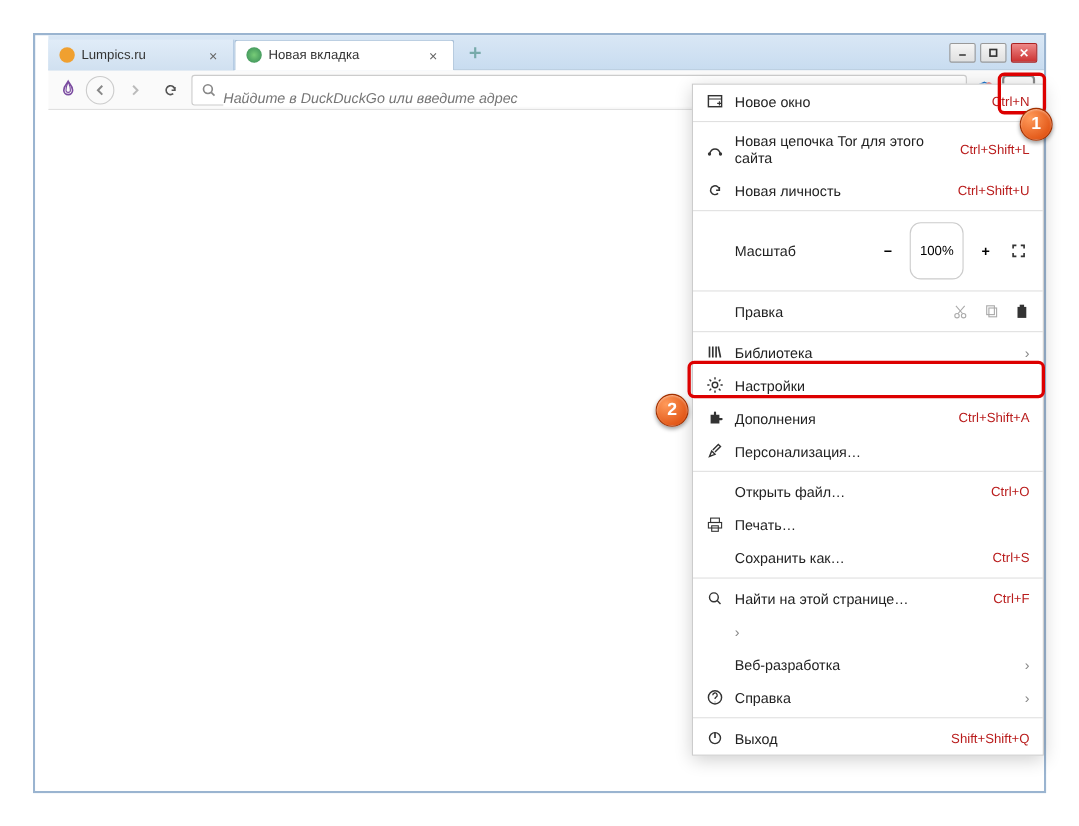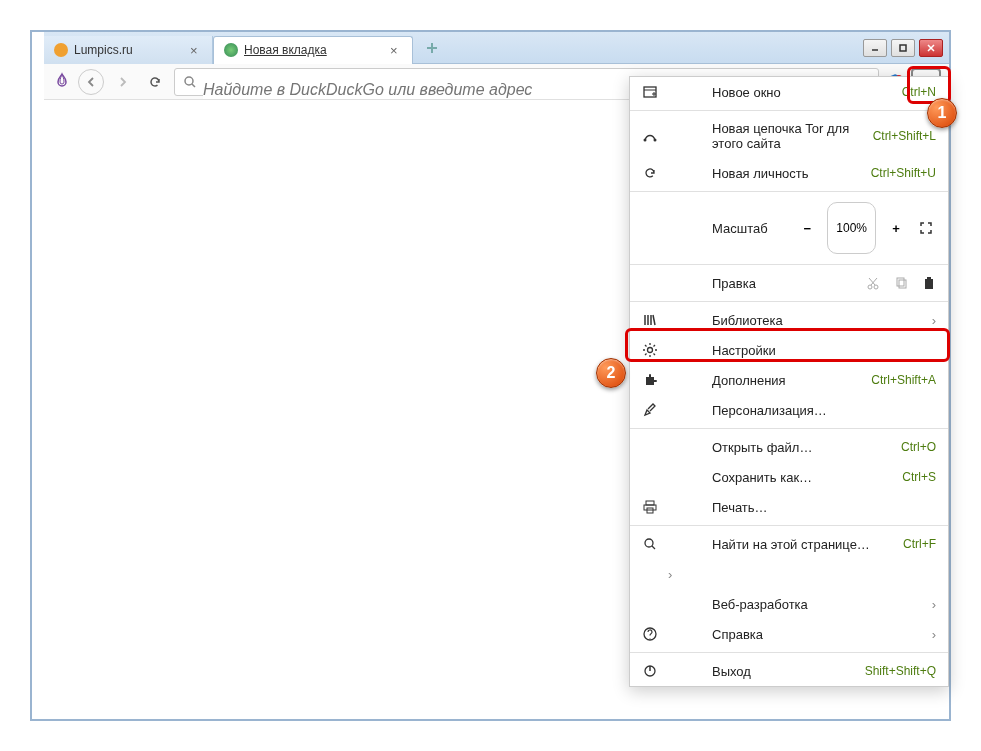--- a/index.html
+++ b/index.html
@@ -7,45 +7,45 @@
 
 .window-frame { position: absolute; inset: 30px 30px 30px 30px; border: 2px solid #9ab4d0; background: #fff; padding-left: 12px; }
 
 .titlebar { height: 32px; background: linear-gradient(#d9e7f5, #c8dcf0); display: flex; align-items: center; border-bottom: 1px solid #a8c0d8; }
 .tab { height: 28px; display: flex; align-items: center; padding: 0 10px; gap: 6px; font-size: 12px; color: #333; border-right: 1px solid #b0c8e0; margin-top: 4px; }
 .tab.active { background: #fff; border-top-left-radius: 3px; border-top-right-radius: 3px; border: 1px solid #a8c0d8; border-bottom: none; }
 .tab.inactive { background: linear-gradient(#e0ecf8, #d0e0f0); }
 .tab .favicon { width: 14px; height: 14px; border-radius: 50%; flex-shrink: 0; }
 .tab .close { width: 12px; height: 12px; margin-left: auto; color: #666; cursor: pointer; font-size: 13px; line-height: 1; }
 .tab-title-text { width: 110px; overflow: hidden; text-overflow: ellipsis; white-space: nowrap; display:inline-block; }
-.tab.active .tab-title-text { width: 140px; text-decoration: underline;}
+.tab.active .tab-title-text { width: 140px;}
 .tab.inactive .tab-title-text { width: 110px;}
 .newtab-btn { width: 26px; height: 24px; margin-left: 6px; display: flex; align-items: center; justify-content: center; color: #3a6; font-size: 16px; cursor: pointer; }
 .winctrl { margin-left: auto; display: flex; gap: 4px; padding-right: 6px; }
 .winbtn { width: 24px; height: 18px; border: 1px solid #999; background: linear-gradient(#f5f5f5,#e0e0e0); display: flex; align-items: center; justify-content: center; font-size: 10px; border-radius: 2px; cursor: pointer; }
 .winbtn.close-win { background: linear-gradient(#e88,#c33); color: #fff; border-color: #a22; }
 
 .toolbar { height: 36px; display: flex; align-items: center; padding: 0 8px; gap: 6px; border-bottom: 1px solid #e0e0e0; background: #fafafa; }
 .nav-btn { width: 26px; height: 26px; border: 1px solid #ccc; border-radius: 50%; display: flex; align-items: center; justify-content: center; color: #888; cursor: pointer; }
 .nav-btn.flat { border: none; border-radius: 3px; }
 .onion-icon { width: 20px; height: 20px; }
 .urlbar { flex: 1; height: 28px; border: 1px solid #ccc; border-radius: 3px; display: flex; align-items: center; padding: 0 8px; background: #fff; }
 .urlbar .search-ico { width: 14px; height: 14px; color: #888; margin-right: 6px; }
-.urlbar input { flex: 1; border: none; outline: none; font-size: 16px; font-style: italic; color: #8b5cf6; margin-top: 16px; }
+.urlbar input { flex: 1; border: none; outline: none; font-size: 13px; font-style: italic; color: #8b5cf6; margin-top: 16px; }
 .urlbar .dd { color: #888; cursor: pointer; }
 .tb-icon { width: 20px; height: 20px; display: flex; align-items: center; justify-content: center; cursor: pointer; }
 .hamburger { width: 30px; height: 28px; border: 2px solid #888; border-radius: 4px; display: flex; align-items: center; justify-content: center; cursor: pointer; }
 
 .content { position: absolute; top: 68px; left: 0; right: 0; bottom: 0; background: #fff; }
 
 .menu-panel { position: absolute; top: 76px; right: 32px; width: 320px; background: #fff; border: 1px solid #ccc; box-shadow: 0 4px 16px rgba(0,0,0,.2); font-size: 13px; z-index: 10; }
 .menu-row { display: flex; align-items: center; padding: 7px 12px; gap: 10px; cursor: pointer; position: relative; }
 .menu-row .mi-icon { width: 16px; height: 16px; flex-shrink: 0; display: flex; align-items: center; justify-content: center; color: #333; }
-.menu-row .mi-label { flex: 1; color: #222; margin-left: 44px; }
-.menu-row .mi-short { color: #4d7c0f; font-size: 12px; }
+.menu-row .mi-label { flex: 1; color: #222; }
+.menu-row .mi-short { color: #b91c1c; font-size: 12px; }
 .menu-row .mi-arrow { color: #888; }
 .menu-sep { height: 1px; background: #e0e0e0; margin: 3px 0; }
 .menu-row.zoom { justify-content: flex-start; }
 .menu-row.zoom .mi-label { flex: 0 1 auto; margin-right: auto; }
 .zoom-ctrl { display: flex; align-items: center; gap: 10px; }
 .zoom-btn { width: 20px; height: 20px; display: flex; align-items: center; justify-content: center; cursor: pointer; font-weight: bold; }
 .zoom-val { padding: 18px 8px; border: 1px solid #ccc; border-radius: 10px; font-size: 12px; }
 .menu-row.edit .edit-icons { display: flex; gap: 14px; margin-left: auto; color: #888; }
 .menu-row.edit .edit-icons span.active { color: #222; }
 
@@ -276,36 +276,36 @@
 
   <div class="menu-sep"></div>
 
   <div class="menu-row">
     <span class="mi-icon"></span>
     <span class="mi-label">Открыть файл…</span>
     <span class="mi-short">Ctrl+O</span>
   </div>
 
   <div class="menu-row">
-    <span class="mi-icon"></span>
-    <span class="mi-label">Сохранить как…</span>
-    <span class="mi-short">Ctrl+S</span>
-  </div>
-
-  <div class="menu-row">
     <span class="mi-icon">
         <svg width="16" height="16" viewBox="0 0 16 16">
           <rect x="4" y="2" width="8" height="4" fill="none" stroke="#333"></rect>
           <rect x="2" y="6" width="12" height="5" fill="none" stroke="#333"></rect>
           <rect x="5" y="9" width="6" height="5" fill="none" stroke="#333"></rect>
         </svg>
       </span>
     <span class="mi-label">Печать…</span>
   </div>
 
+  <div class="menu-row">
+    <span class="mi-icon"></span>
+    <span class="mi-label">Сохранить как…</span>
+    <span class="mi-short">Ctrl+S</span>
+  </div>
+
   <div class="menu-sep"></div>
 
   <div class="menu-row">
     <span class="mi-icon">
         <svg width="16" height="16" viewBox="0 0 16 16">
           <circle cx="7" cy="7" r="4" fill="none" stroke="#333" stroke-width="1.3"></circle>
           <line x1="10" y1="10" x2="13" y2="13" stroke="#333" stroke-width="1.3"></line>
         </svg>
       </span>
     <span class="mi-label">Найти на этой странице…</span>

